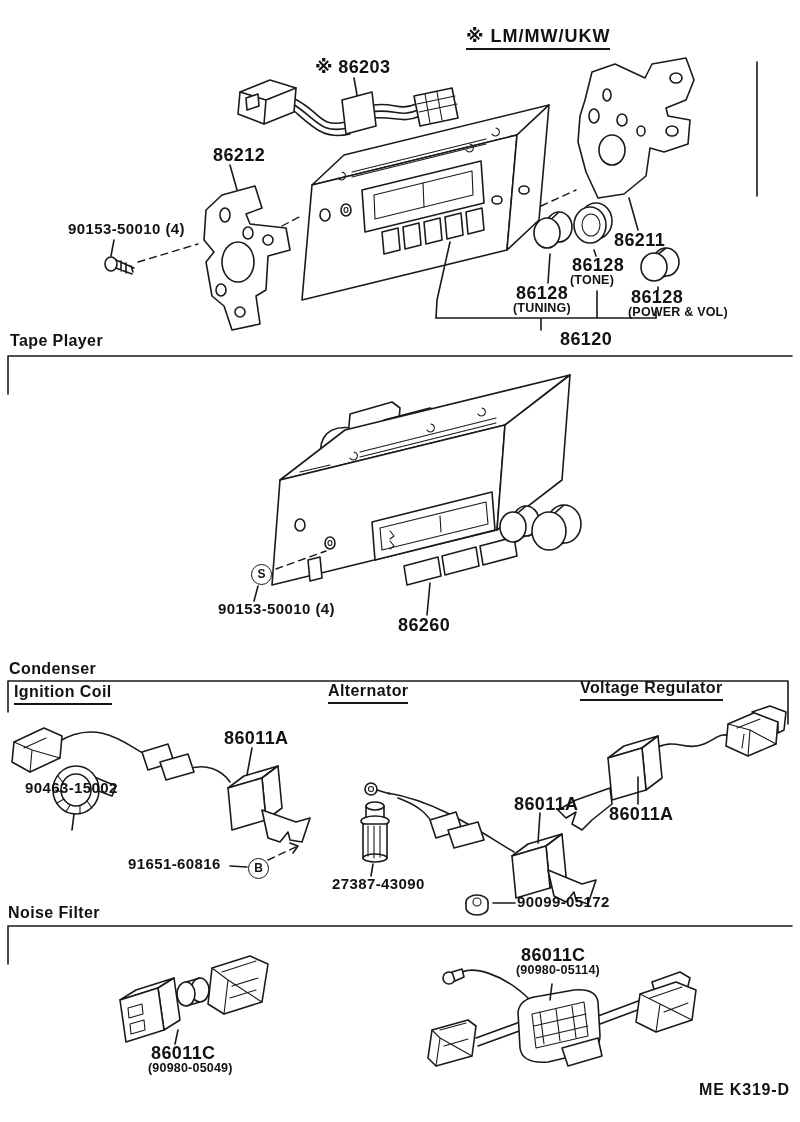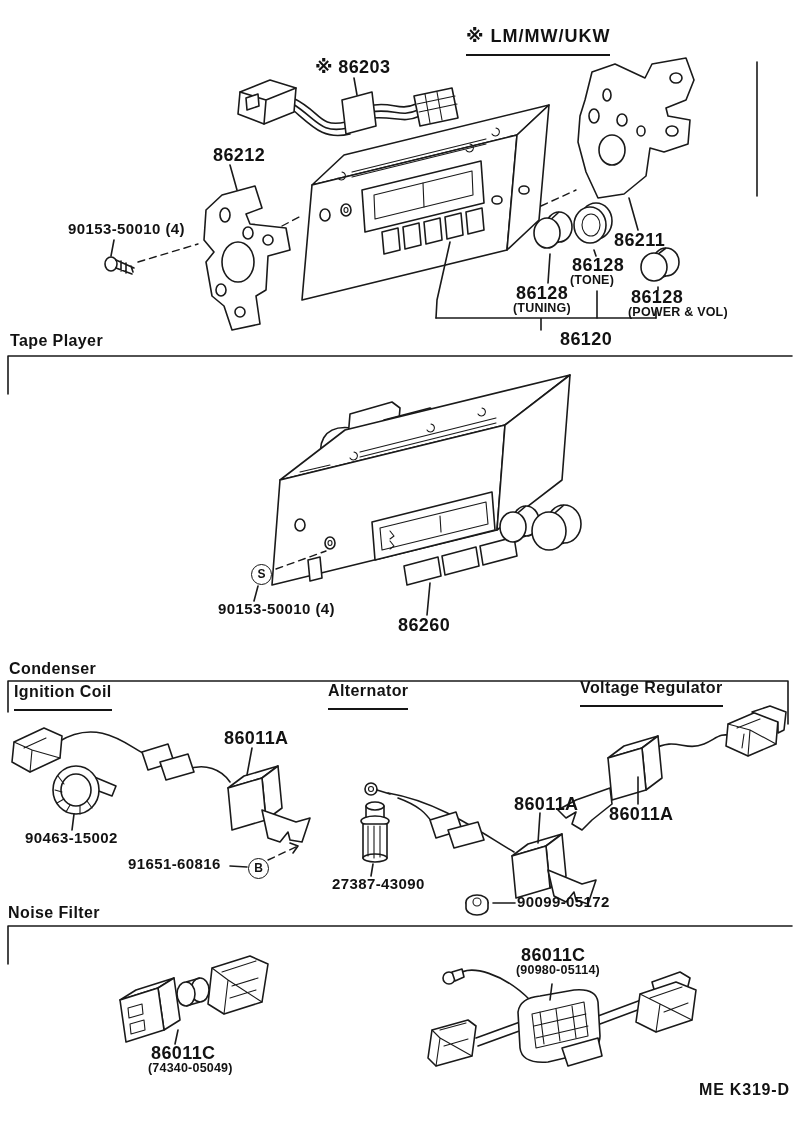--- a/index.html
+++ b/index.html
@@ -9,21 +9,21 @@
   .ln{fill:none;stroke:#1a1a1a;stroke-width:1.6;stroke-linejoin:round;stroke-linecap:round;}
   .fw{fill:#ffffff;stroke:#1a1a1a;stroke-width:1.6;stroke-linejoin:round;}
   .thin{stroke-width:1.1;}
   .dash{fill:none;stroke:#1a1a1a;stroke-width:1.4;stroke-dasharray:7 5;stroke-linecap:round;}
   .lbl{position:absolute;font-weight:bold;white-space:nowrap;letter-spacing:.4px;line-height:1.05;}
   .s18{font-size:18px;}
   .s17{font-size:15px;}
   .s16{font-size:16px;}
   .s15{font-size:16px;margin-top:8px;}
   .s13{font-size:12.5px;letter-spacing:.2px;}
-  .ul{border-bottom:2.6px solid #151515;padding-bottom:8px;}
+  .ul{border-bottom:2.6px solid #151515;padding-bottom:2px;}
   .sym{position:absolute;width:19px;height:19px;border:1.8px solid #151515;border-radius:50%;
        text-align:center;font-weight:bold;font-size:12px;line-height:19px;background:#fff;}
 </style>
 </head>
 <body>
 
 <div id="page">
 
 <svg id="art" width="800" height="1122" viewBox="0 0 800 1122">
 
@@ -258,30 +258,30 @@
   <div class="sym" style="left:251px;top:564px;">S</div>
   <div class="lbl s17" style="left:218px;top:601px;">90153-50010 (4)</div>
   <div class="lbl s18" style="left:398px;top:616px;">86260</div>
 
   <div class="lbl s16" style="left:9px;top:661px;">Condenser</div>
   <div class="lbl s16 ul" style="left:14px;top:684px;">Ignition Coil</div>
   <div class="lbl s16 ul" style="left:328px;top:683px;">Alternator</div>
   <div class="lbl s16 ul" style="left:580px;top:680px;">Voltage Regulator</div>
 
   <div class="lbl s18" style="left:224px;top:729px;">86011A</div>
-  <div class="lbl s17" style="left:25px;top:830px;">90463-15002</div>
+  <div class="lbl s17" style="left:25px;top:780px;">90463-15002</div>
   <div class="lbl s17" style="left:128px;top:856px;">91651-60816</div>
   <div class="sym" style="left:248px;top:858px;">B</div>
 
   <div class="lbl s18" style="left:514px;top:795px;">86011A</div>
   <div class="lbl s17" style="left:320px;top:876px;margin-left:12px;">27387-43090</div>
   <div class="lbl s17" style="left:517px;top:894px;">90099-05172</div>
 
   <div class="lbl s18" style="left:609px;top:805px;">86011A</div>
 
   <div class="lbl s16" style="left:8px;top:905px;">Noise Filter</div>
   <div class="lbl s18" style="left:521px;top:946px;">86011C</div>
   <div class="lbl s13" style="left:516px;top:964px;">(90980-05114)</div>
   <div class="lbl s18" style="left:151px;top:1044px;">86011C</div>
-  <div class="lbl s13" style="left:148px;top:1062px;">(74340-05049)</div>
+  <div class="lbl s13" style="left:148px;top:1062px;">(90980-05049)</div>
 
   <div class="lbl s15" style="left:699px;top:1074px;letter-spacing:.8px;">ME K319-D</div>
 </div>
 
 </body></html>

